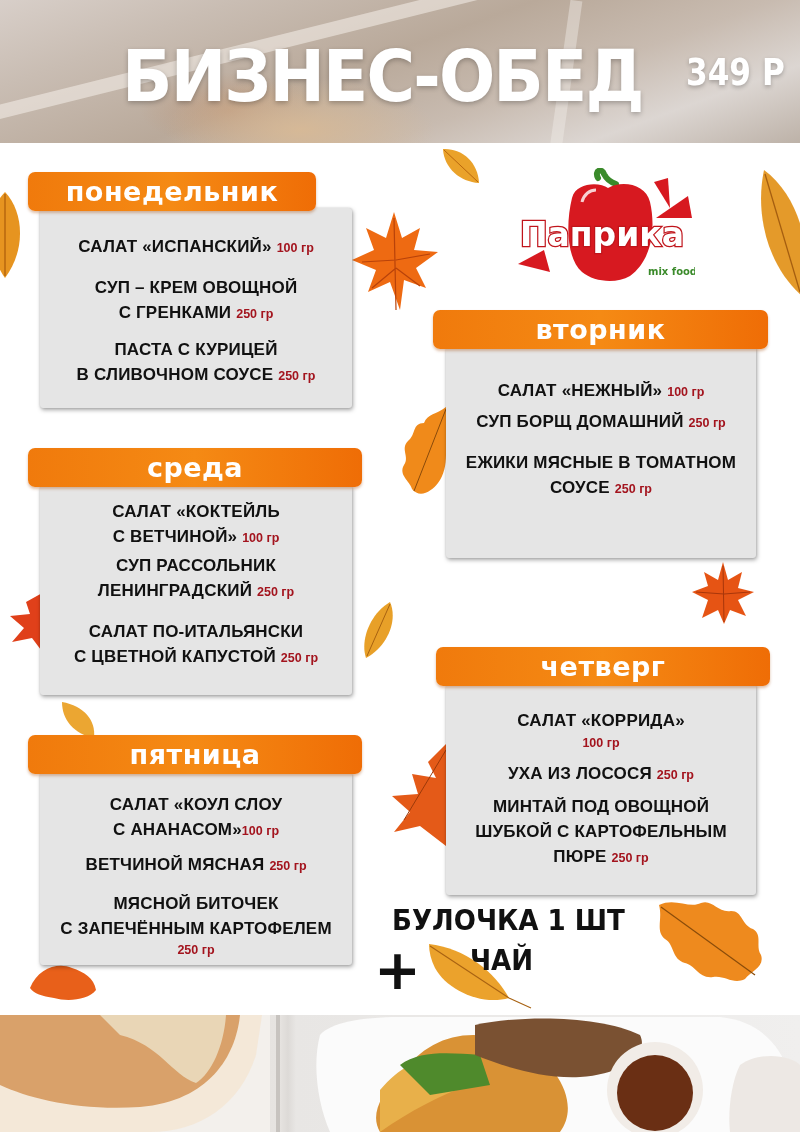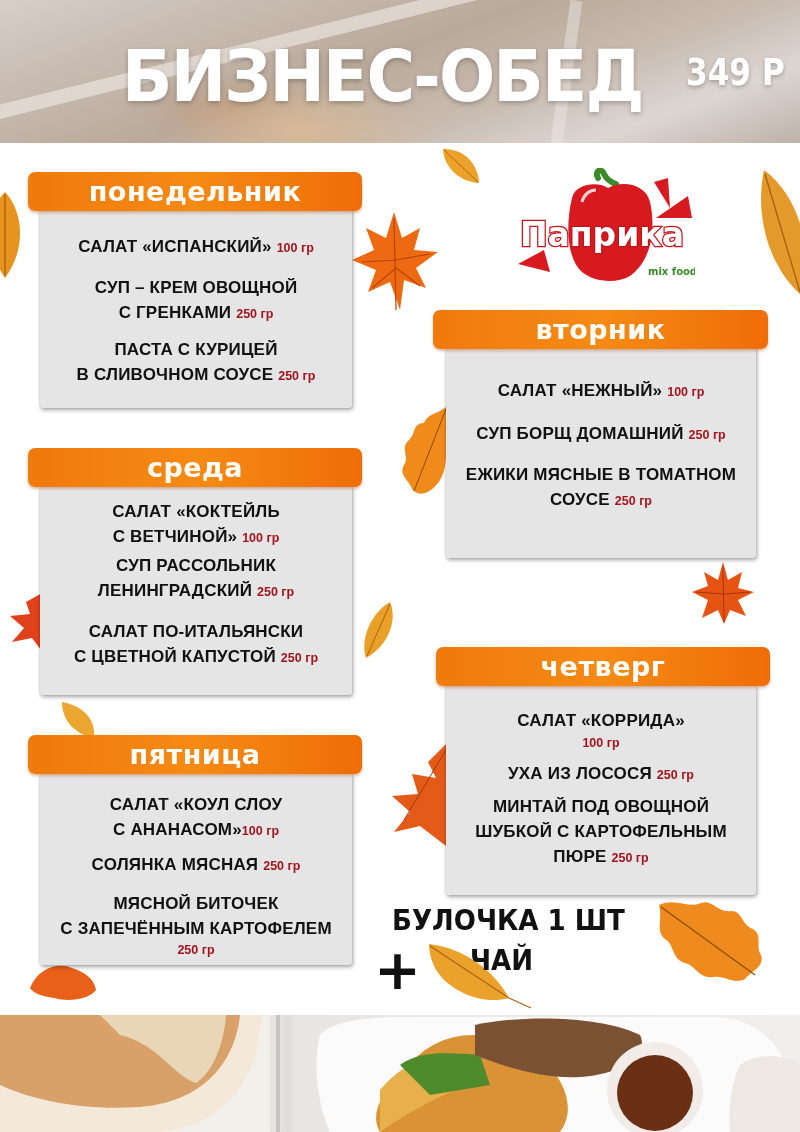--- a/index.html
+++ b/index.html
@@ -156,38 +156,38 @@
   <path d="M88 10 C84 2 92 0 94 6 C96 10 100 14 106 16" stroke="#3a8a2a" stroke-width="6" fill="none" stroke-linecap="round"></path>
   <path d="M62 30 C66 14 90 14 98 20 C112 12 136 16 140 34 C146 60 142 92 120 108 C106 116 84 114 72 104 C56 90 56 54 62 30Z" fill="#d71920"></path>
   <path d="M72 34 C74 26 80 22 86 22" stroke="#ffffff" stroke-width="3" fill="none" opacity="0.8"></path>
   <path d="M8 96 L34 82 L40 104 Z" fill="#d71920"></path>
   <path d="M144 14 L158 10 L160 40 Z" fill="#d71920"></path>
   <path d="M146 50 L178 28 L182 50 Z" fill="#d71920"></path>
   <text x="92" y="78" text-anchor="middle" font-family="DejaVu Sans, sans-serif" font-weight="bold" font-size="33" fill="#ffffff" stroke="#c0141b" stroke-width="2.5" paint-order="stroke">Паприка</text>
   <text x="138" y="107" text-anchor="start" font-family="DejaVu Sans, sans-serif" font-weight="bold" font-size="10" fill="#3a8a2a">mix food</text>
 </svg>
 
-<div class="day-bar" style="left:28px;top:172px;width:334px;">понедельник</div>
+<div class="day-bar" style="left:28px;top:172px;width:288px;">понедельник</div>
 <div class="day-card" style="left:40px;top:208px;width:312px;height:200px;padding-top:26px;">
   <div class="dish" style="margin-bottom:14px;">
     <span>САЛАТ «ИСПАНСКИЙ»</span> <span class="w">100 гр</span>
   </div>
   <div class="dish" style="margin-bottom:10px;">
     <div>СУП – КРЕМ ОВОЩНОЙ</div>
     <div><span>С ГРЕНКАМИ</span> <span class="w">250 гр</span></div>
   </div>
   <div class="dish">
     <div>ПАСТА С КУРИЦЕЙ</div>
     <div><span>В СЛИВОЧНОМ СОУСЕ</span> <span class="w">250 гр</span></div>
   </div>
 </div>
 
 <div class="day-bar" style="left:433px;top:310px;width:335px;">вторник</div>
 <div class="day-card" style="left:446px;top:346px;width:310px;height:212px;padding-top:32px;">
-  <div class="dish" style="margin-bottom:16px;">
+  <div class="dish" style="margin-bottom:4px;">
     <span>САЛАТ «НЕЖНЫЙ»</span> <span class="w">100 гр</span>
   </div>
   <div class="dish" style="margin-bottom:14px;text-align:right;">
     <span>СУП БОРЩ ДОМАШНИЙ</span> <span class="w">250 гр</span>
   </div>
   <div class="dish">
     <div>ЕЖИКИ МЯСНЫЕ В ТОМАТНОМ</div>
     <div><span>СОУСЕ</span> <span class="w">250 гр</span></div>
   </div>
 </div>
@@ -224,21 +224,21 @@
   </div>
 </div>
 
 <div class="day-bar" style="left:28px;top:735px;width:334px;">пятница</div>
 <div class="day-card" style="left:40px;top:772px;width:312px;height:193px;padding-top:20px;">
   <div class="dish" style="margin-bottom:8px;">
     <div>САЛАТ «КОУЛ СЛОУ</div>
     <div><span>С АНАНАСОМ»</span><span class="w">100 гр</span></div>
   </div>
   <div class="dish" style="margin-bottom:12px;">
-    <span>СОЛЯНКА МЯСНАЯ</span> <span class="w">250 гр</span>
+    <span>ВЕТЧИНОЙ МЯСНАЯ</span> <span class="w">250 гр</span>
   </div>
   <div class="dish">
     <div>МЯСНОЙ БИТОЧЕК</div>
     <div>С ЗАПЕЧЁННЫМ КАРТОФЕЛЕМ</div>
     <div class="w" style="line-height:18px;">250 гр</div>
   </div>
 </div>
 
 <div class="extras">
   <div class="l1">БУЛОЧКА 1 ШТ</div>

